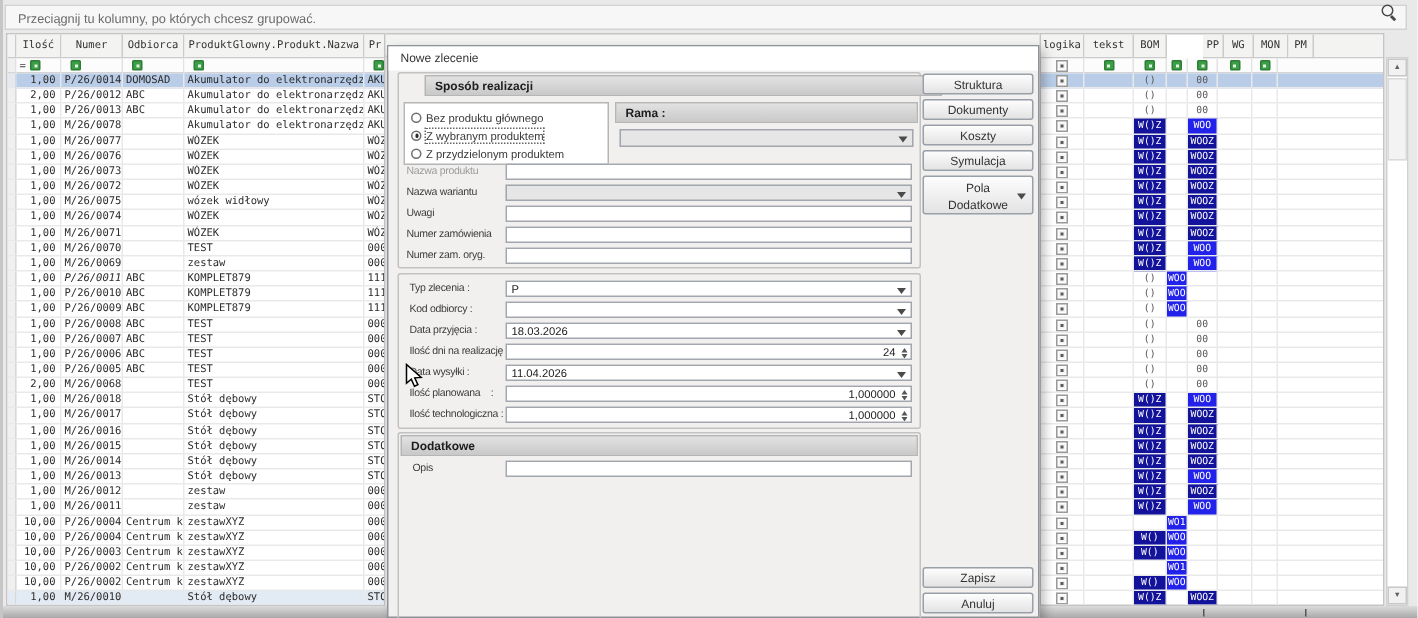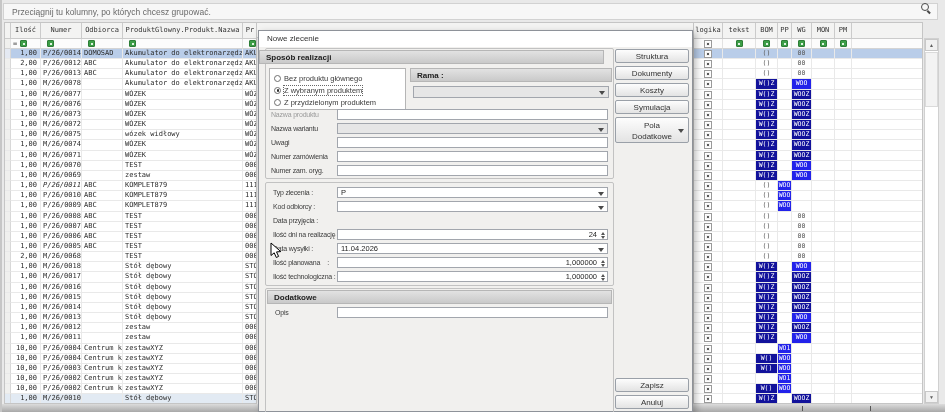--- a/index.html
+++ b/index.html
@@ -51,21 +51,21 @@
   .dialog{position:absolute;left:256px;top:30px;width:435px;height:382px;background:#f1f0ee;border:1px solid #8e9299;
           box-shadow:3px 3px 7px rgba(0,0,0,.28);z-index:5;box-sizing:border-box;}
   .dtitle{position:absolute;left:0;top:0;width:100%;height:16px;background:#fff;font-size:8px;color:#333;
           line-height:16px;padding-left:8px;box-sizing:border-box;}
   .gbox{position:absolute;border:1px solid #c2c2c2;border-radius:2px;box-sizing:border-box;}
   .b1{left:6px;top:17px;width:349px;height:131px;}
   .b2{left:6px;top:151px;width:349px;height:104px;}
   .b3{left:6px;top:257px;width:349px;height:150px;}
   .shead{position:absolute;height:14px;background:linear-gradient(#e2e2e2,#c9c9c9);border:1px solid #b6b6b6;
          font-size:8px;font-weight:bold;color:#1d1d1d;line-height:13px;padding-left:6px;box-sizing:border-box;white-space:nowrap;overflow:hidden;}
-  .s1{left:0;top:19px;width:345px;}
+  .s1{left:24px;top:19px;width:345px;}
   .ramahd{left:151px;top:37px;width:202px;}
   .s3{left:8px;top:259px;width:345px;}
   .radiobox{position:absolute;left:10px;top:37px;width:137px;height:42px;background:#fff;border:1px solid #b5b5b5;box-sizing:border-box;}
   .ropt{position:absolute;left:4px;height:10px;display:flex;align-items:center;}
   .rad{width:7px;height:7px;border:1px solid #6f6f6f;border-radius:50%;background:#fff;position:relative;flex:none;box-sizing:border-box;}
   .rad.on::after{content:"";position:absolute;left:1.5px;top:1.5px;width:2.5px;height:2.5px;border-radius:50%;background:#2a2a2a;}
   .rlabel{font-size:7.5px;color:#3a3a3a;margin-left:3px;white-space:nowrap;}
   .ropt.focus .rlabel{outline:1px dotted #666;}
   .flabel{position:absolute;font-size:7px;color:#3c3c3c;white-space:pre;letter-spacing:-0.2px;}
   .flabel.muted{color:#9a9a9a;}
@@ -405,21 +405,21 @@
         <div class="dcell al" style="width: 41px;"></div>
         <div class="dcell al" style="width: 120px;">Stół dębowy</div>
         <div class="dcell al" style="width: 15px;">STO</div>
       </div>
     </div>
   <div class="grid" id="rightGrid">
       <div class="hrow">
         <div class="hcell" style="width: 29px;">logika</div>
         <div class="hcell" style="width: 33px;">tekst</div>
         <div class="hcell" style="width: 22px;">BOM</div>
-        <div class="hcell" style="width: 14px;">PP</div>
+        <div class="hcell" style="width: 14px; margin-left: 24px;">PP</div>
         <div class="hcell" style="width: 20px;">WG</div>
         <div class="hcell" style="width: 23px;">MON</div>
         <div class="hcell" style="width: 17px;">PM</div>
         <div class="hcell" style="width: 72px;"></div>
       </div>
       <div class="frow2">
         <div class="fcell" style="width: 29px; padding-left: 0px; justify-content: center;">
           <div class="cb"></div>
         </div>
         <div class="fcell" style="width: 33px; padding-left: 0px; justify-content: center;">
@@ -926,20 +926,21 @@
       <div class="inp" style="left: 78px; top: 106px; width: 271px;"><span></span></div>
       <div class="flabel" style="left: 12px; top: 122px;">Numer zamówienia</div>
       <div class="inp" style="left: 78px; top: 120px; width: 271px;"><span></span></div>
       <div class="flabel" style="left: 12px; top: 136px;">Numer zam. oryg.</div>
       <div class="inp" style="left: 78px; top: 134px; width: 271px;"><span></span></div>
       <div class="flabel" style="left: 14px; top: 158px;">Typ zlecenia :</div>
       <div class="inp" style="left: 78px; top: 156px; width: 271px;"><span>P</span><div class="carr"></div></div>
       <div class="flabel" style="left: 14px; top: 172px;">Kod odbiorcy :</div>
       <div class="inp" style="left: 78px; top: 170px; width: 271px;"><span></span><div class="carr"></div></div>
       <div class="flabel" style="left: 14px; top: 186px;">Data przyjęcia :</div>
+      <div class="inp" style="left: 78px; top: 184px; width: 271px;"><span>18.03.2026</span><div class="carr"></div></div>
       <div class="flabel" style="left: 14px; top: 200px;">Ilość dni na realizację :</div>
       <div class="inp spinv" style="left: 78px; top: 198px; width: 271px;"><span>24</span><div class="spinbtns">
           <div class="sup"></div>
           <div class="sdn"></div>
         </div></div>
       <div class="flabel" style="left: 14px; top: 214px;">Data wysyłki :</div>
       <div class="inp" style="left: 78px; top: 212px; width: 271px;"><span>11.04.2026</span><div class="carr"></div></div>
       <div class="flabel" style="left: 14px; top: 228px;">Ilość planowana    :</div>
       <div class="inp spinv" style="left: 78px; top: 226px; width: 271px;"><span>1,000000</span><div class="spinbtns">
           <div class="sup"></div>

